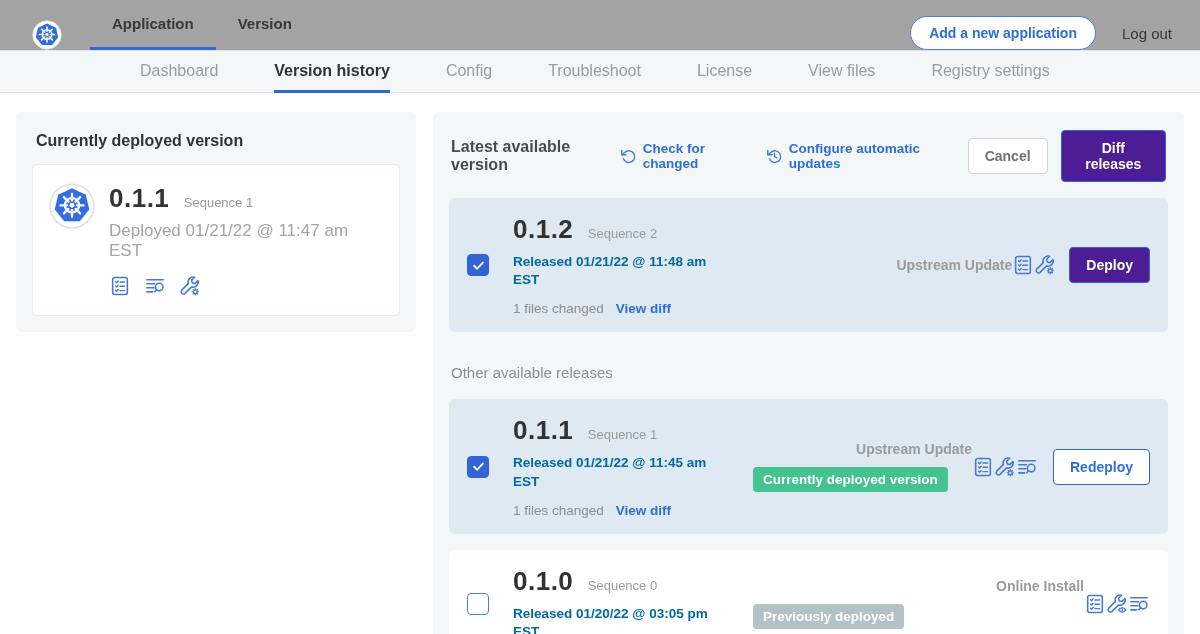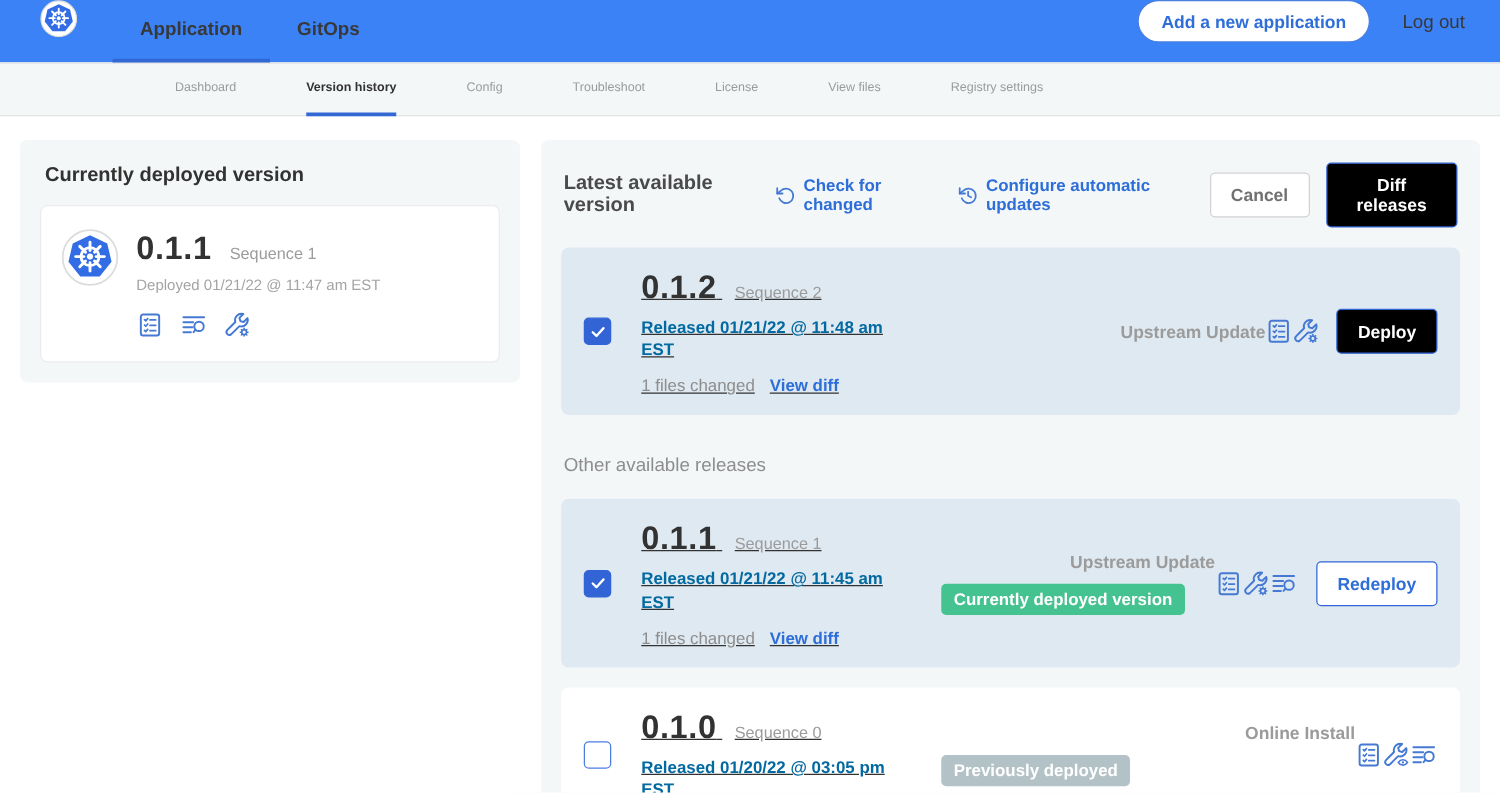--- a/index.html
+++ b/index.html
@@ -1,71 +1,71 @@
 <!DOCTYPE html>
 <html><head>
 <meta charset="utf-8">
 <style>
   * { margin:0; padding:0; box-sizing:border-box; }
   html,body { width:1200px; height:634px; background:#fff; overflow:hidden;
     font-family:"Liberation Sans", sans-serif; color:#323232; }
 
   
-  .topnav { height:50px; display:flex; align-items:flex-start; padding:0 28px 0 32px; background:#3b82f6; }
+  .topnav { height:50px; display:flex; align-items:flex-end; padding:0 28px 0 32px; background:#a3a3a3; }
   .logo-wrap { width:30px; height:30px; margin-right:28px; }
   .nav-tabs { display:flex; height:50px; }
   .nav-tab { display:flex; align-items:center; padding:0 22px; height:50px;
     font-size:15px; font-weight:700; color:#383838; border-bottom:3px solid transparent; cursor:pointer; }
   .nav-tab.active { border-bottom-color:#3268d3; }
   .topnav-right { margin-left:auto; display:flex; align-items:center; gap:26px; }
   .pill-btn { border:1px solid #4a7fe0; color:#2e6ed8; background:#fff; border-radius:17px;
     padding:8px 18px; font-size:14px; font-weight:700; cursor:pointer; font-family:inherit; }
   .logout { font-size:15px; color:#383838; cursor:pointer; }
 
   
   .subnav { height:43px; background:#f4f7f8; border-top:1px solid #e4e4e4; border-bottom:1px solid #e4e4e4;
     display:flex; padding-left:140px; gap:56px; }
-  .subnav-item { display:flex; align-items:center; height:42px; font-size:10px; color:#9b9b9b;
+  .subnav-item { display:flex; align-items:center; height:42px; font-size:16px; color:#9b9b9b;
     border-bottom:3px solid transparent; cursor:pointer; white-space:nowrap; }
   .subnav-item.active { color:#323232; font-weight:700; border-bottom-color:#3268d3; }
 
   
   .main { display:flex; gap:17px; padding:19px 16px 0 16px; align-items:flex-start; }
   .panel { background:#f4f7f8; border-radius:6px; padding:16px; }
   .left-panel { width:400px; flex:none; }
   .right-panel { flex:1; }
 
   .left-title { font-size:16px; font-weight:700; margin:4px 0 14px 4px; }
   .deployed-card { background:#fff; border:1px solid #ececec; border-radius:6px; padding:18px 16px; display:flex; gap:14px; }
   .k8s-badge { width:46px; height:46px; flex:none; }
   .vnum { font-size:26px; font-weight:700; color:#323232; letter-spacing:.5px; }
   .vseq { font-size:13px; color:#9b9b9b; margin-left:10px;text-align:right; }
-  .deployed-at { font-size:12px; color:#a4a4a4; margin-top:7px; }
+  .deployed-at { font-size:17px; color:#a4a4a4; margin-top:7px; }
   .icon-row { display:flex; gap:13px; margin-top:14px; }
   .icon { width:22px; height:22px; color:#4579d4; cursor:pointer; flex:none; }
   .icon.sm { width:17px; height:17px; }
 
   
   .avail-header { display:flex; align-items:center; margin:2px 2px 16px 2px; }
   .avail-title { font-size:16px; font-weight:700; color:#4a4a4a; margin-right:14px; }
   .hlink { display:flex; align-items:center; gap:6px; color:#2e6ed8; font-size:13.5px; font-weight:700;
     margin-right:22px; cursor:pointer; text-decoration:none; }
   .btn { border-radius:4px; font-size:14px; font-weight:700; padding:9px 16px; cursor:pointer; font-family:inherit; }
   .btn.ghost { background:#fff; border:1px solid #d2d2d2; color:#717171; margin-left:auto; }
-  .btn.primary { background:#000000; border:1px solid #3264d6; color:#fff; margin-left:13px; }
+  .btn.primary { background:#4c1d95; border:1px solid #3264d6; color:#fff; margin-left:13px; }
   .btn.outline { background:#fff; border:1px solid #3264d6; color:#2e6ed8; margin-left:15px; }
 
   
   .vrow { background:#fff; border-radius:6px; padding:16px 18px; display:flex; align-items:center; }
   .vrow.selected { background:#dfe9f1; }
   .checkbox { width:22px; height:22px; border-radius:4px; border:1px solid #4a7fe0; background:#fff;
     flex:none; margin-right:24px; cursor:pointer; display:flex; align-items:center; justify-content:center; }
   .checkbox.checked { background:#3264d6; border-color:#3264d6; }
   .checkbox svg { width:13px; height:13px; color:#fff; }
-  .vinfo { width:218px; flex:none;text-decoration:underline; }
+  .vinfo { width:218px; flex:none; }
   .released { font-size:13.5px; font-weight:700; color:#0369a1; margin-top:8px; max-width:200px; line-height:1.35; }
   .files-line { margin-top:12px; font-size:13.5px; color:#8d8d8d; }
   .files-line a { color:#2e6ed8; font-weight:700; margin-left:12px; text-decoration:none; cursor:pointer; }
   .vsource { flex:1; padding-left:22px; }
   .source-label { font-size:14px; font-weight:700; color:#9b9b9b;text-align:right; }
   .badge { display:inline-block; margin-top:10px; padding:5px 10px; border-radius:4px;
     font-size:13.5px; font-weight:700; color:#fff; }
   .badge.green { background:#44c28f; }
   .badge.gray { background:#b3c2c6;text-align:center; }
   .vactions { display:flex; align-items:center; gap:0; }
@@ -158,21 +158,21 @@
     </symbol>
   </defs>
 </svg>
 
 <div class="topnav">
   <svg class="logo-wrap">
       <use href="#i-k8s"></use>
     </svg>
   <div class="nav-tabs">
     <div class="nav-tab active">Application</div>
-    <div class="nav-tab">GitOps</div>
+    <div class="nav-tab">Version</div>
   </div>
   <div class="topnav-right">
     <button class="pill-btn">Add a new application</button>
     <span class="logout">Log out</span>
   </div>
 </div>
 
 <div class="subnav">
   <div class="subnav-item">Dashboard</div>
   <div class="subnav-item active">Version history</div>

